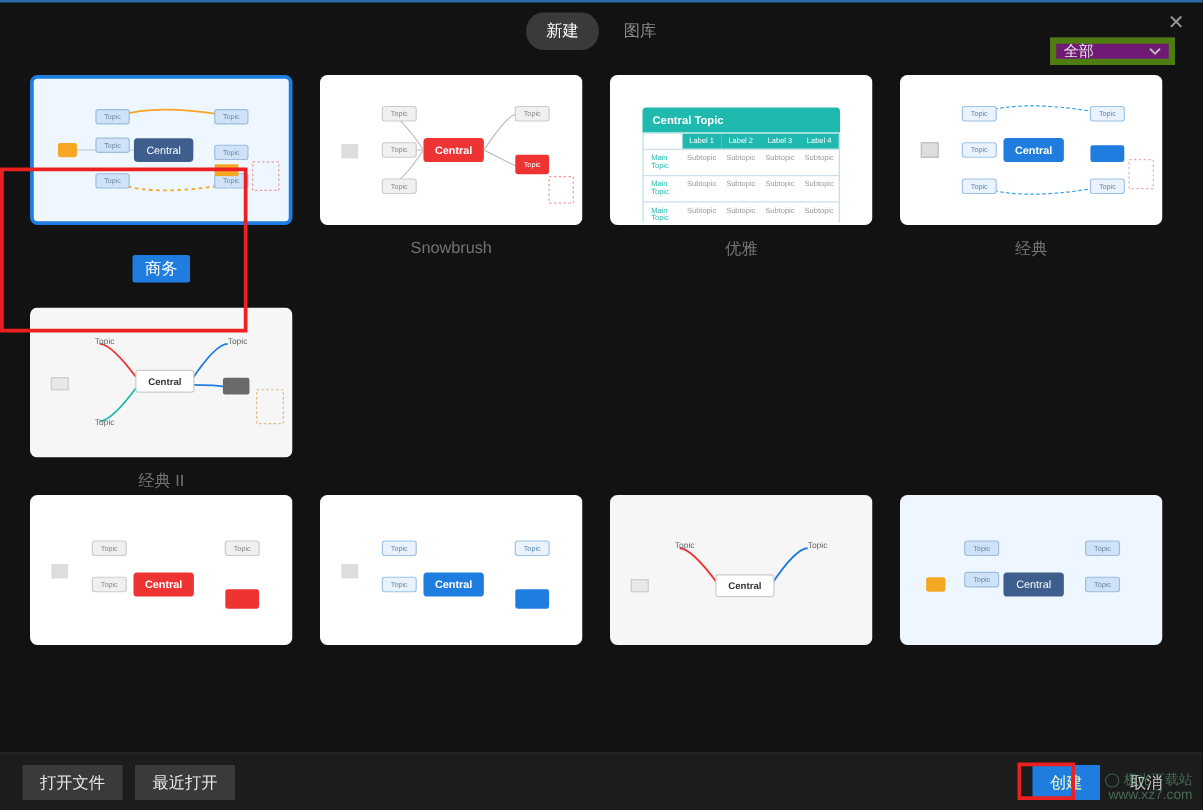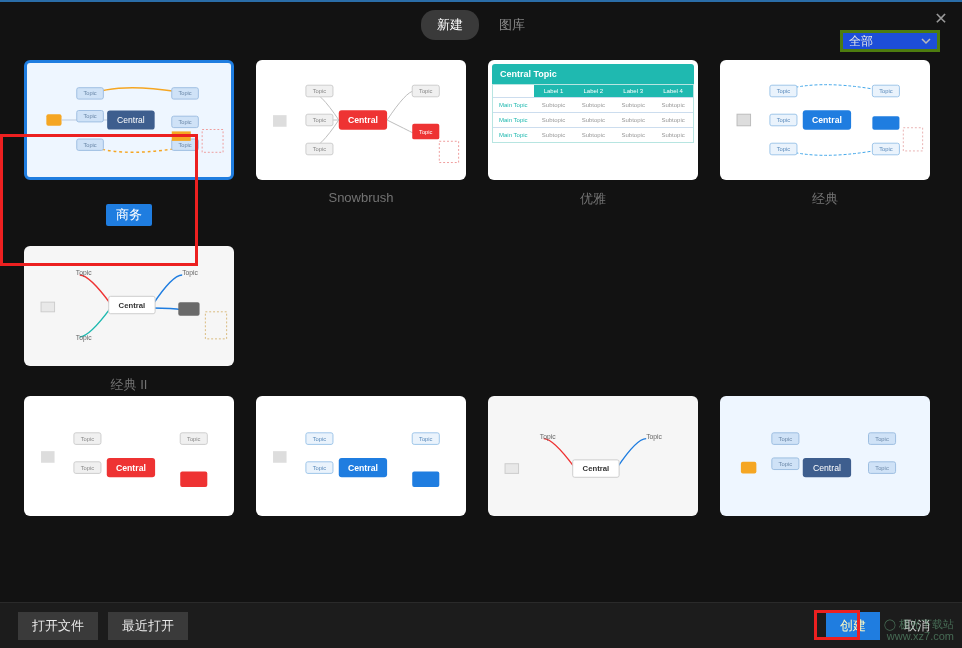--- a/index.html
+++ b/index.html
@@ -30,22 +30,22 @@
   .tab.active { background: #3a3a3a; color: #fff; }
   .close-btn {
     position: absolute; right: 10px; top: 6px;
     width: 22px; height: 22px;
     color: #999; font-size: 16px; line-height: 22px; text-align: center;
     cursor: pointer;
   }
   .filter {
     position: absolute; right: 22px; top: 28px;
     width: 100px; height: 22px;
-    background: #1d4ed8;
-    border: 3px solid #4d7c0f;
+    background: #701a75;
+    border: 5px solid #4d7c0f;
     display: flex; align-items: center;
     padding: 0 6px;
     font-size: 12px;
     justify-content: space-between;
     cursor: pointer;
   }
   .filter svg { width: 10px; height: 10px; }
   .scroll-area {
     position: absolute;
     top: 58px; left: 0; right: 8px; bottom: 46px;
@@ -195,21 +195,21 @@
               <text x="172" y="32">Topic</text>
           </g>
           <text x="172" y="74" font-size="6" fill="#fff" text-anchor="middle">Topic</text>
           <rect x="186" y="82" width="20" height="22" fill="none" stroke="#e99" stroke-dasharray="2 2"></rect>
         </svg>
       </div>
       <div class="card-label">Snowbrush</div>
     </div>
 
     <div class="card-wrap">
-      <div class="card" style="padding:2px">
+      <div class="card" style="padding:24px">
         <div style="background:#1fb9b0;color:#fff;font-size:9px;font-weight:bold;padding:5px 8px;border-radius:3px 3px 0 0">Central Topic</div>
         <div style="display:grid;grid-template-columns:auto 1fr 1fr 1fr 1fr;font-size:6px;border:1px solid #b7e5e1">
           <div></div>
           <div style="background:#1fb9b0;color:#fff;padding:3px;text-align:center">Label 1</div>
           <div style="background:#1fb9b0;color:#fff;padding:3px;text-align:center">Label 2</div>
           <div style="background:#1fb9b0;color:#fff;padding:3px;text-align:center">Label 3</div>
           <div style="background:#1fb9b0;color:#fff;padding:3px;text-align:center">Label 4</div>
           <div style="color:#1fb9b0;padding:4px 6px;border-top:1px solid #cde">Main Topic</div>
             <div style="color:#999;padding:4px;text-align:center;border-top:1px solid #cde">Subtopic</div>
             <div style="color:#999;padding:4px;text-align:center;border-top:1px solid #cde">Subtopic</div>

